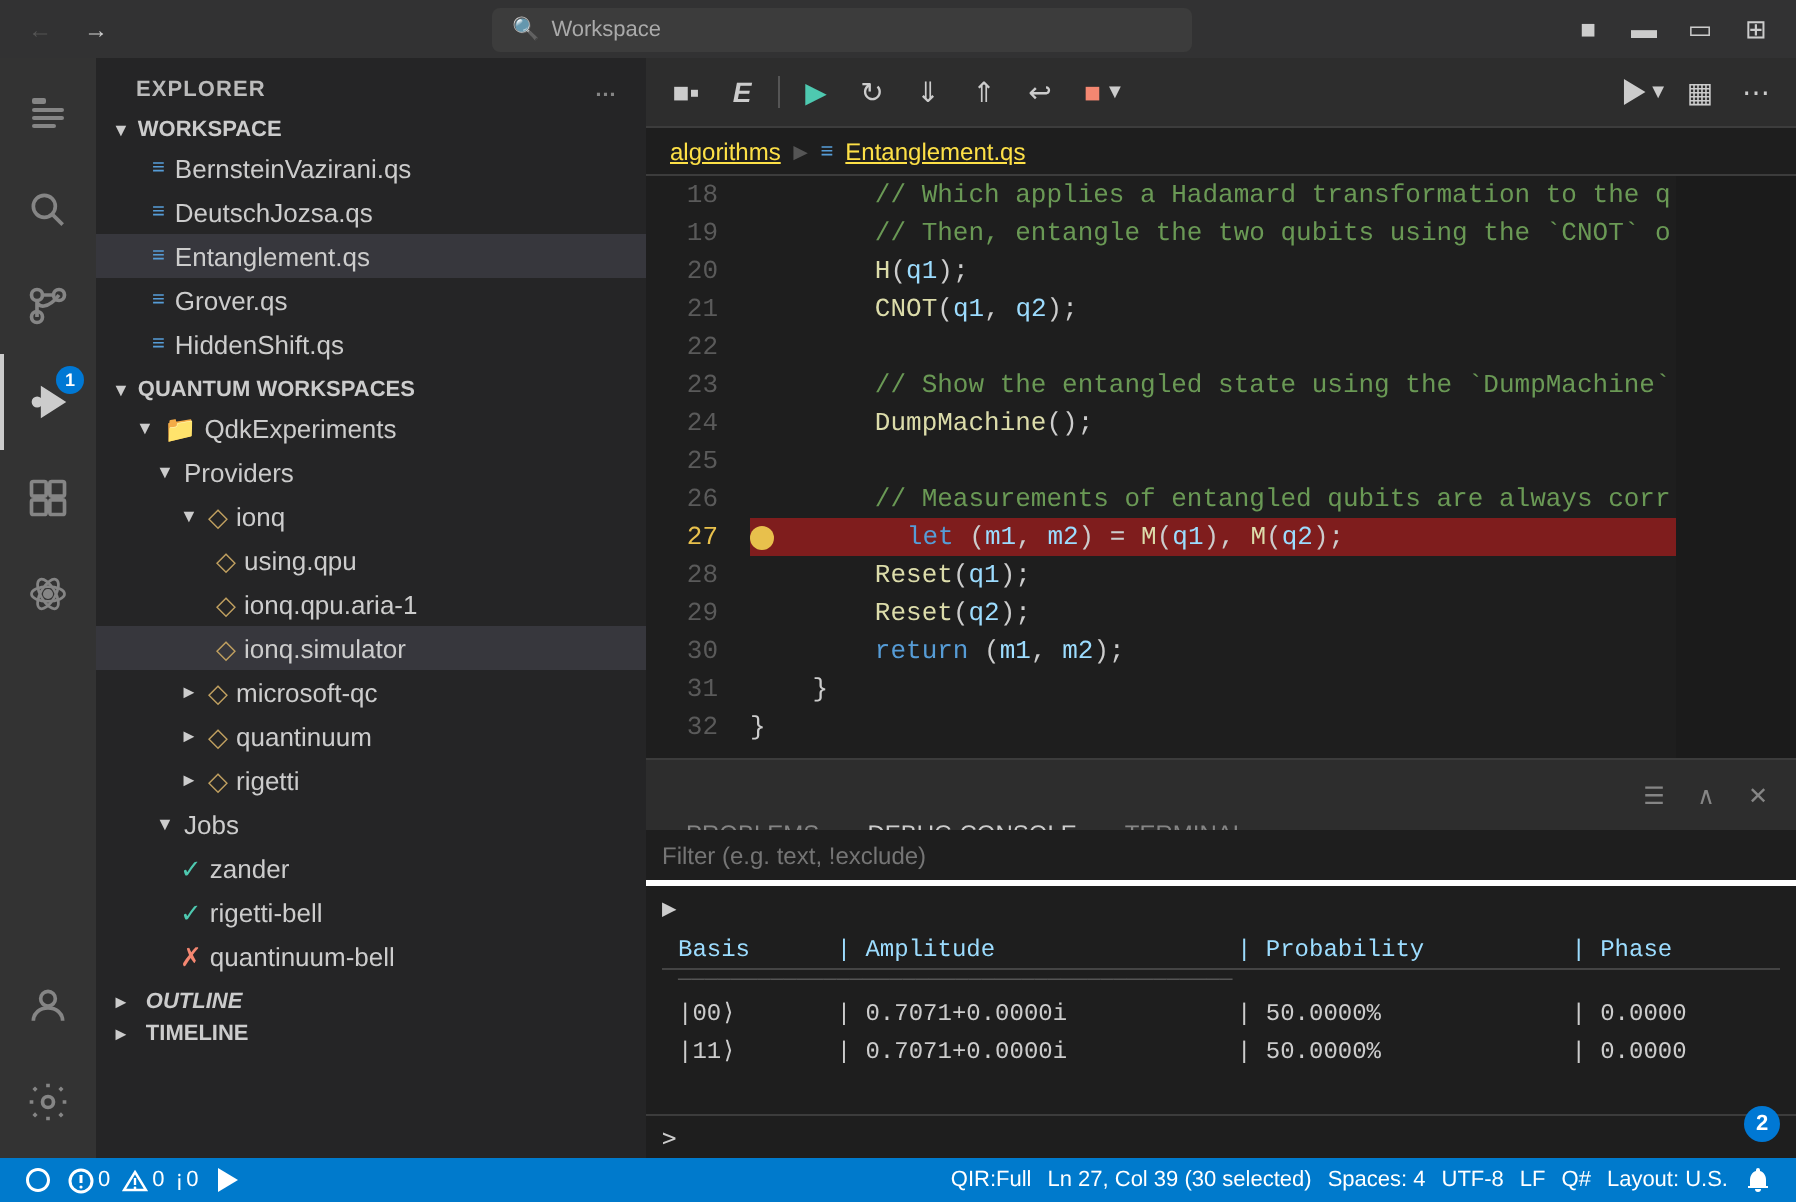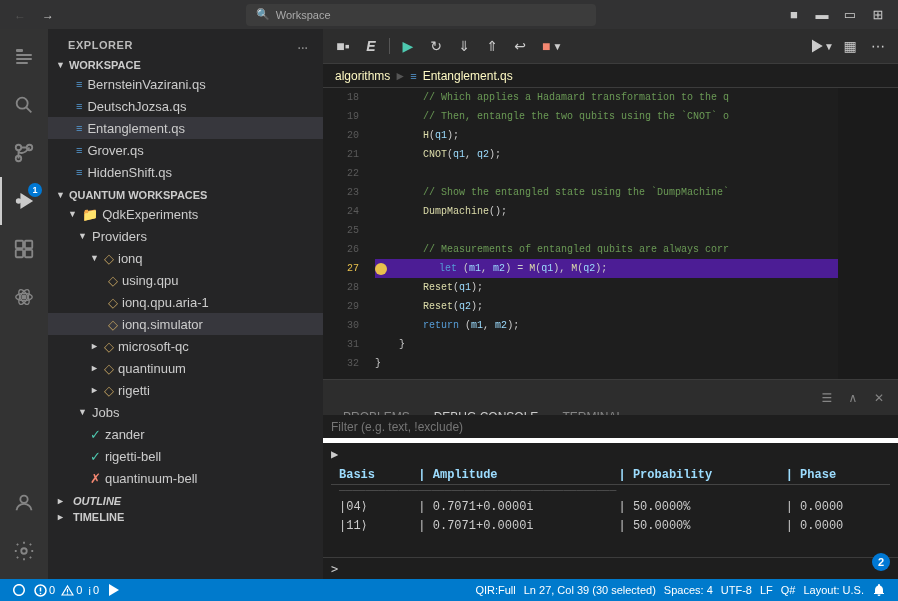--- a/index.html
+++ b/index.html
@@ -249,37 +249,37 @@
       background: #1e1e1e;
       display: flex;
       align-items: center;
       padding: 0 12px;
       gap: 4px;
       font-size: 12px;
       color: #858585;
       flex-shrink: 0;
       border-bottom: 1px solid #3c3c3c;
     }
-    .breadcrumb-item { color: #fef9c3; cursor: pointer; }
+    .breadcrumb-item { color: #fde047; cursor: pointer; text-decoration: underline; }
     .breadcrumb-sep { color: #555; }
 
     
     #code-editor {
       flex: 1;
       overflow: hidden;
       display: flex;
       flex-direction: column;
       position: relative;
     }
     #code-content {
       flex: 1;
       overflow-y: auto;
       display: flex;
       font-family: 'Consolas', 'Courier New', monospace;
-      font-size: 10px;
+      font-size: 13px;
       line-height: 19px;
     }
     .line-numbers {
       min-width: 44px;
       padding: 0 8px;
       text-align: right;
       color: #5a5a5a;
       user-select: none;
       background: #1e1e1e;
       flex-shrink: 0;
@@ -369,21 +369,21 @@
 
     #panel-content {
       flex: 1;
       overflow: hidden;
       display: flex;
       flex-direction: column;
     }
     .filter-bar {
       height: 28px;
       background: #1e1e1e;
-      border-bottom: 5px solid #ffffff;
+      border-bottom: 3px solid #ffffff;
       display: flex;
       align-items: center;
       padding: 0 8px;
     }
     .filter-input {
       background: transparent;
       border: none;
       color: #cccccc;
       font-size: 12px;
       width: 100%;
@@ -400,21 +400,21 @@
     .console-table {
       width: 100%;
       border-collapse: collapse;
       margin-top: 4px;
     }
     .console-table th {
       color: #9cdcfe;
       text-align: left;
       padding: 2px 8px;
       border-bottom: 1px solid #444;
-      font-weight: bold;
+      font-weight: normal;
     }
     .console-table td {
       padding: 2px 8px;
       color: #cccccc;
     }
 
     
     .terminal-input-line {
       height: 22px;
       display: flex;
@@ -703,21 +703,21 @@
         <div class="code-lines">
           <div class="code-line"><span class="cm">        // Which applies a Hadamard transformation to the q</span></div>
           <div class="code-line"><span class="cm">        // Then, entangle the two qubits using the `CNOT` o</span></div>
           <div class="code-line"><span>        <span class="fn">H</span><span class="punc">(</span><span class="var">q1</span><span class="punc">);</span></span></div>
           <div class="code-line"><span>        <span class="fn">CNOT</span><span class="punc">(</span><span class="var">q1</span><span class="punc">,</span> <span class="var">q2</span><span class="punc">);</span></span></div>
           <div class="code-line"></div>
           <div class="code-line"><span class="cm">        // Show the entangled state using the `DumpMachine`</span></div>
           <div class="code-line"><span>        <span class="fn">DumpMachine</span><span class="punc">();</span></span></div>
           <div class="code-line"></div>
           <div class="code-line"><span class="cm">        // Measurements of entangled qubits are always corr</span></div>
-          <div class="code-line highlighted" style="background:#4c1d95;position:relative;">
+          <div class="code-line highlighted" style="background:#7f1d1d;position:relative;">
             
             <span style="background:#e8c04c;width:12px;height:12px;border-radius:50%;display:inline-block;margin-right:4px;flex-shrink:0;"></span>
             <span>        <span class="kw">let</span> <span class="punc">(</span><span class="var">m1</span><span class="punc">,</span> <span class="var">m2</span><span class="punc">)</span> <span class="op">=</span> <span class="fn">M</span><span class="punc">(</span><span class="var">q1</span><span class="punc">),</span> <span class="fn">M</span><span class="punc">(</span><span class="var">q2</span><span class="punc">);</span></span>
           </div>
           <div class="code-line"><span>        <span class="fn">Reset</span><span class="punc">(</span><span class="var">q1</span><span class="punc">);</span></span></div>
           <div class="code-line"><span>        <span class="fn">Reset</span><span class="punc">(</span><span class="var">q2</span><span class="punc">);</span></span></div>
           <div class="code-line"><span>        <span class="kw">return</span> <span class="punc">(</span><span class="var">m1</span><span class="punc">,</span> <span class="var">m2</span><span class="punc">);</span></span></div>
           <div class="code-line"><span class="punc">    }</span></div>
           <div class="code-line"><span class="punc">}</span></div>
         </div>
@@ -749,21 +749,21 @@
                 <th>| Amplitude</th>
                 <th>| Probability</th>
                 <th>| Phase</th>
               </tr>
             </thead>
             <tbody>
               <tr>
                 <td colspan="4" style="color:#555;font-size:11px;padding:0 8px;">──────────────────────────────────────────</td>
               </tr>
               <tr class="table-row">
-                <td>|04⟩</td>
+                <td>|00⟩</td>
                 <td>| 0.7071+0.0000i</td>
                 <td>| 50.0000%</td>
                 <td>| 0.0000</td>
               </tr>
               <tr class="table-row">
                 <td>|11⟩</td>
                 <td>| 0.7071+0.0000i</td>
                 <td>| 50.0000%</td>
                 <td>| 0.0000</td>
               </tr>

